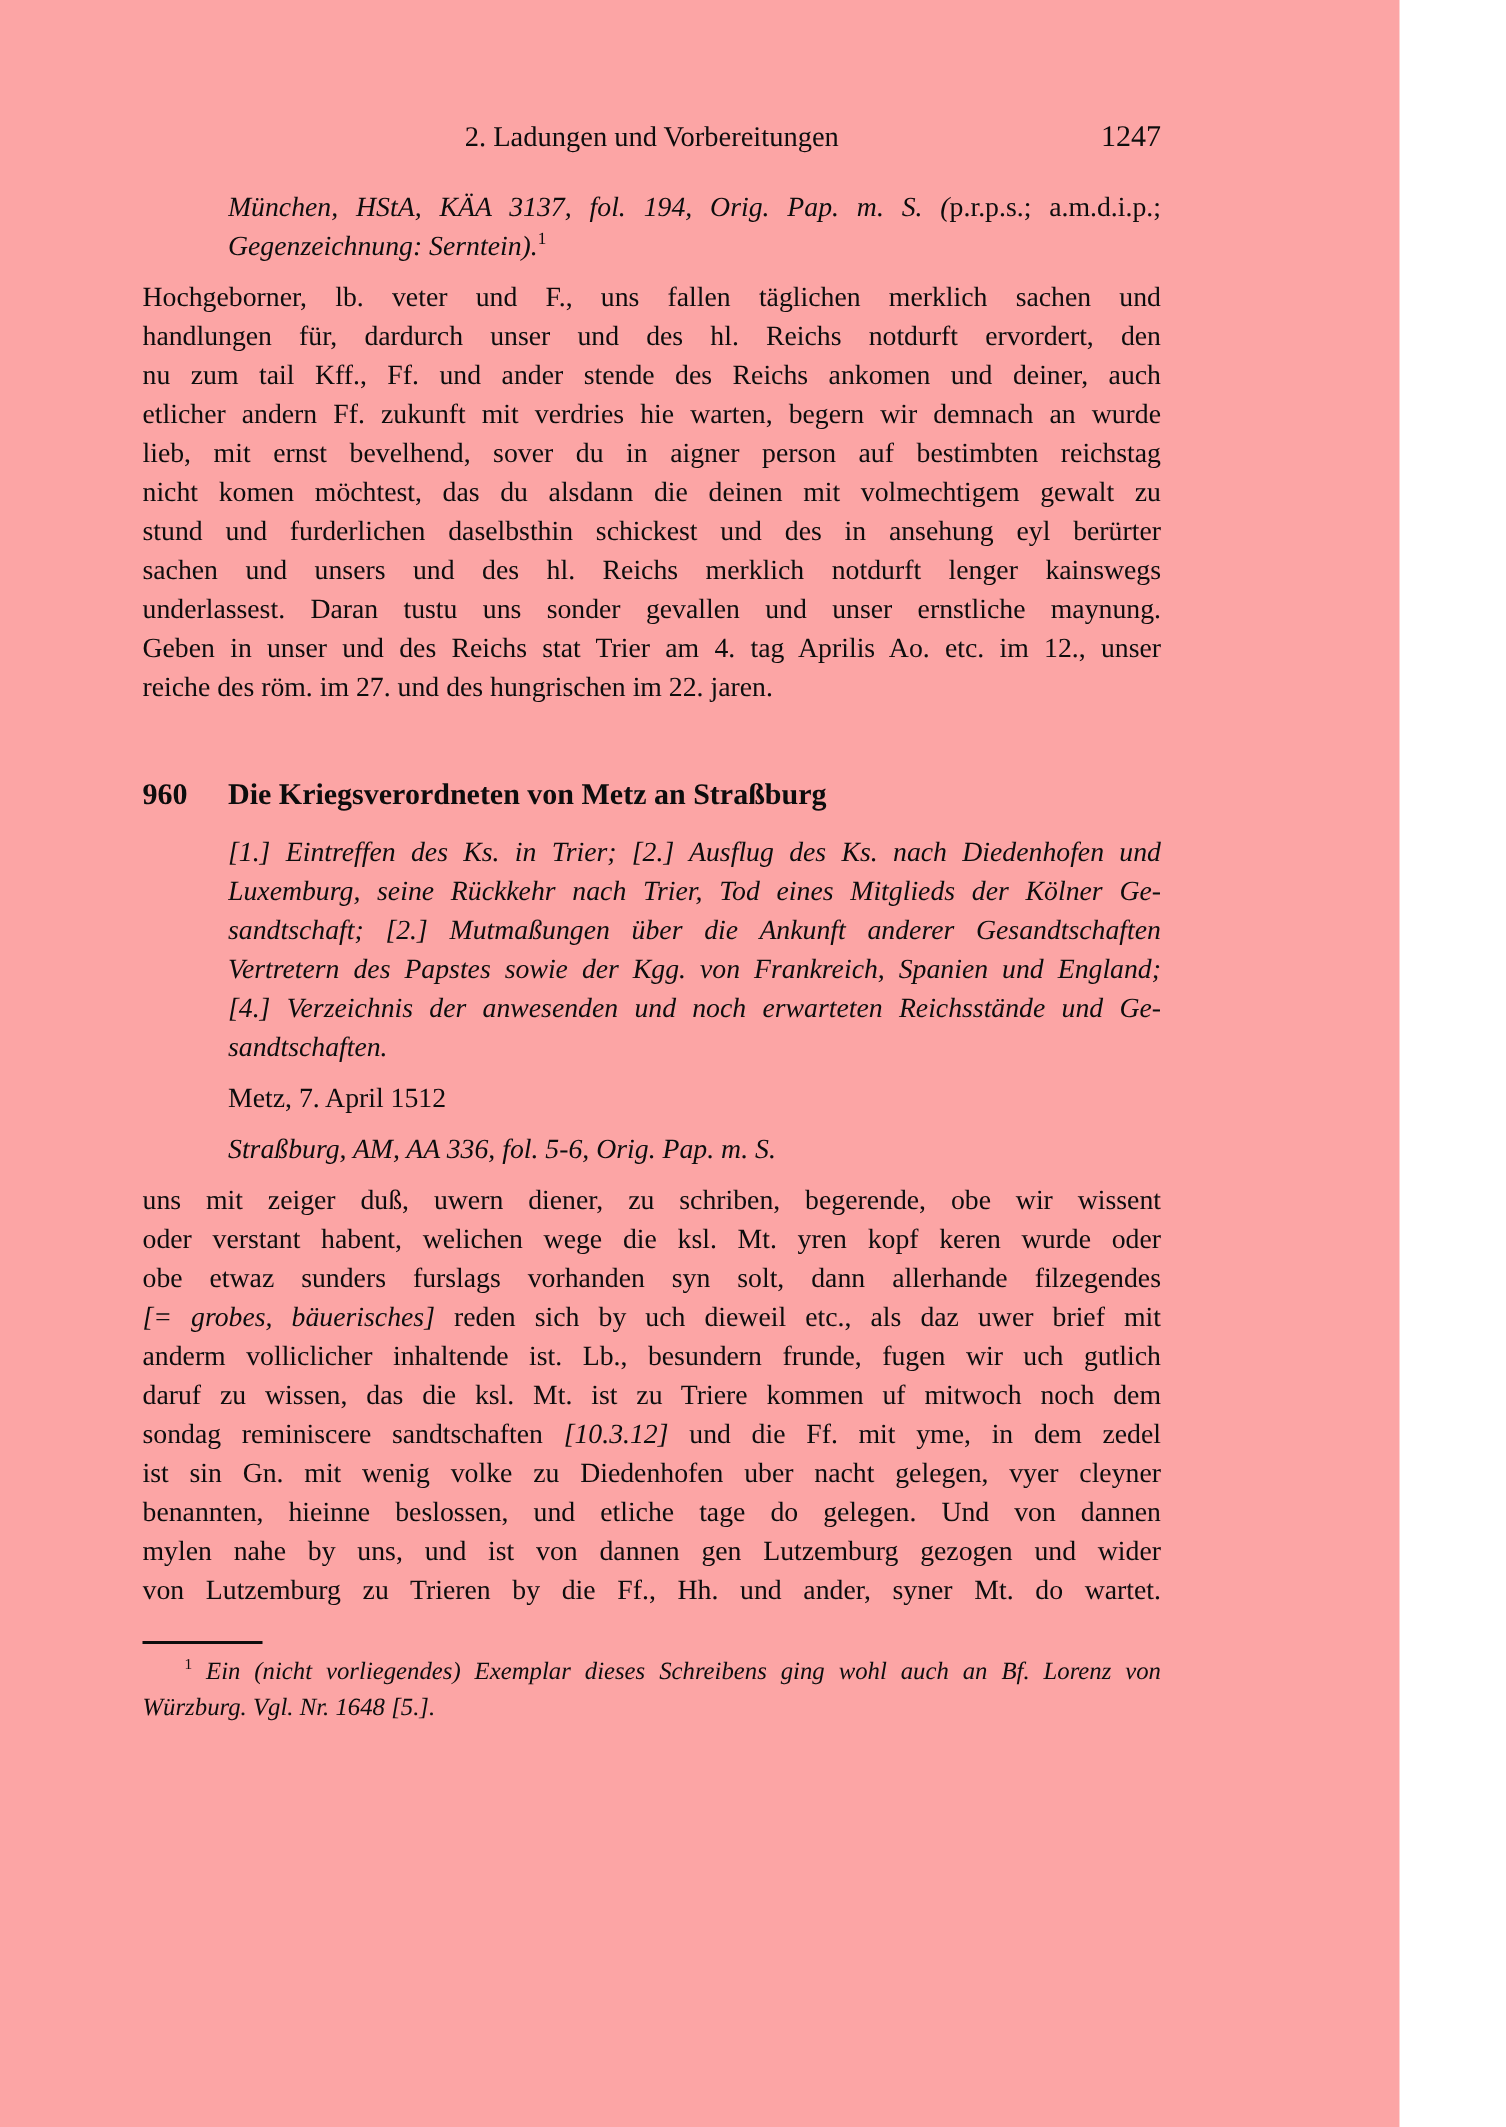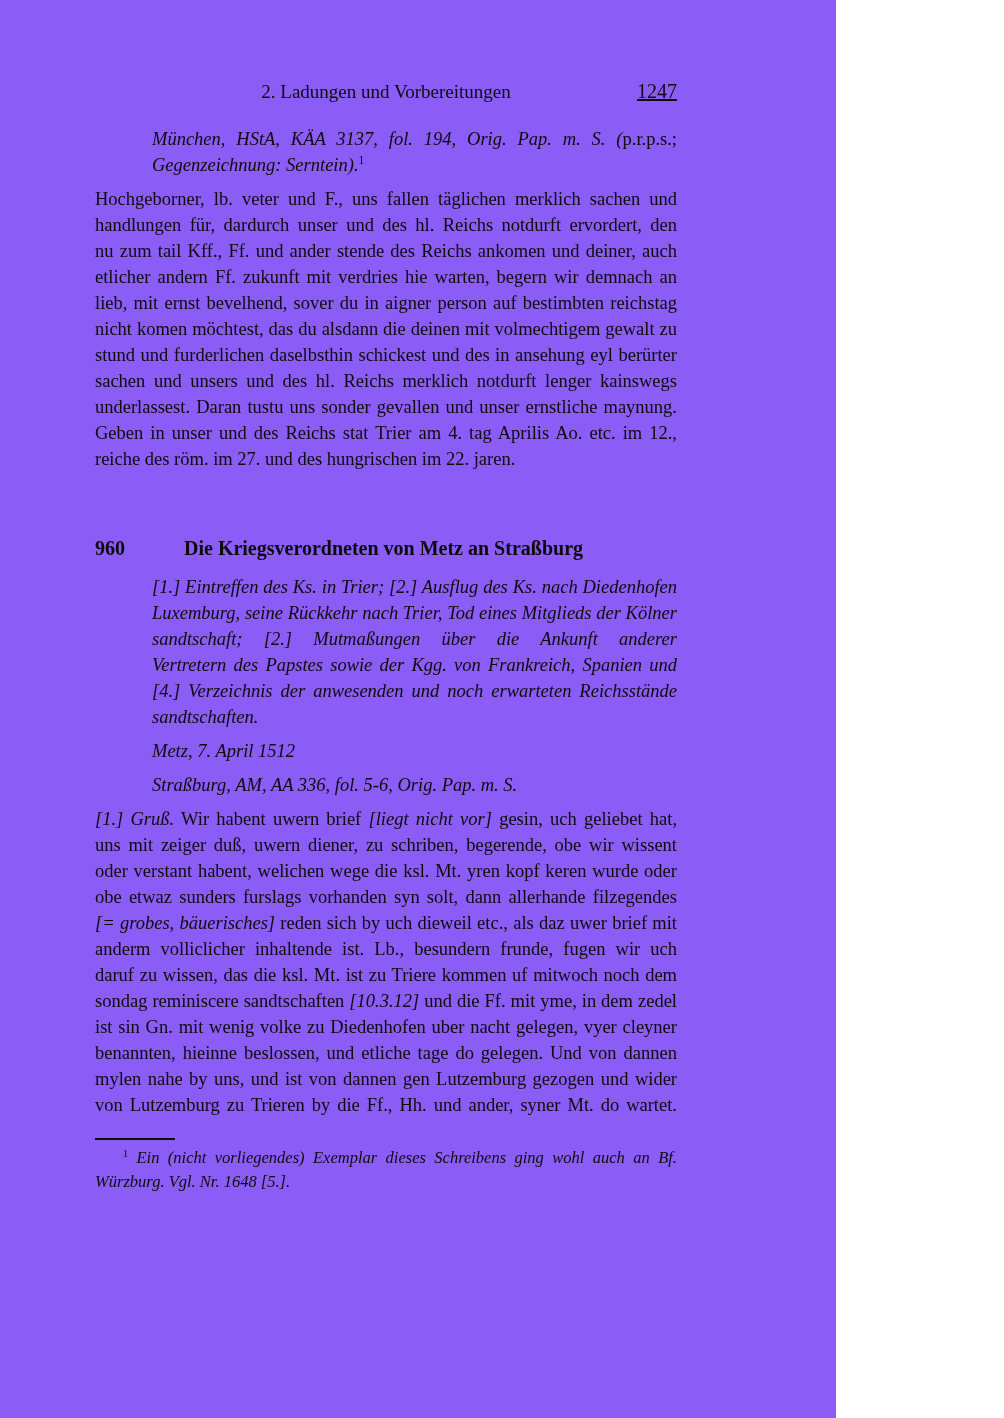--- a/index.html
+++ b/index.html
@@ -1,45 +1,45 @@
 <!DOCTYPE html>
 <html><head>
 <meta charset="utf-8">
 <title>1247</title>
 <style>
   html,body{margin:0;padding:0;background:#ffffff;}
   .page{
     position:relative;
-    width:836px;height:1418px;
+    width:933px;height:1418px;
     box-sizing:border-box;
     padding:80px 159px 0 95px;
-    background:#8b5cf6;
+    background:#fca5a5;
     color:#0d0d0d;
     font-family:"Liberation Serif","DejaVu Serif",serif;
     font-size:18.5px;
     -webkit-font-smoothing:antialiased;
   }
   .running{position:relative;height:24px;font-size:19px;line-height:24px;}
   .rh{text-align:center;}
-  .pn{position:absolute;right:0;top:-1px;font-size:20px;text-decoration:underline;}
+  .pn{position:absolute;right:0;top:-1px;font-size:20px;}
 
   .tl{line-height:26px;max-height:26px;overflow:hidden;}
   .j{text-align:justify;text-align-last:justify;}
   .it{font-style:italic;}
   .sup{font-size:0.62em;vertical-align:super;font-style:normal;line-height:0;}
 
   .indent{margin-left:57px;}
   .source{margin-top:22px;}
   .para1{margin-top:8px;}
 
-  .heading{display:flex;margin-top:62px;font-weight:bold;font-size:20px;line-height:28px;gap:32px;}
+  .heading{display:flex;margin-top:44px;font-weight:bold;font-size:20px;line-height:28px;}
   .heading .num{width:57px;flex:none;}
 
   .summary{margin-top:12px;font-style:italic;}
-  .dateline{margin-top:8px;line-height:26px;font-style:italic;}
+  .dateline{margin-top:8px;line-height:26px;}
   .archiveline{margin-top:8px;line-height:26px;font-style:italic;}
   .para960{margin-top:8px;}
 
   .footnotes{margin-top:20px;}
   .fnrule{width:80px;border-top:2px solid #0d0d0d;margin-bottom:6px;}
   .fn{font-size:16.5px;}
   .fn .tl{line-height:24px;max-height:24px;}
   .fn .tl:first-child{text-indent:28px;}
 </style>
 </head>
@@ -81,21 +81,20 @@
         <div class="tl j"><span>[1.] Eintreffen des Ks. in Trier; [2.] Ausflug des Ks. nach Diedenhofen und</span></div>
         <div class="tl j"><span>Luxemburg, seine Rückkehr nach Trier, Tod eines Mitglieds der Kölner Ge-</span></div>
         <div class="tl j"><span>sandtschaft; [2.] Mutmaßungen über die Ankunft anderer Gesandtschaften</span></div>
         <div class="tl j"><span>Vertretern des Papstes sowie der Kgg. von Frankreich, Spanien und England;</span></div>
         <div class="tl j"><span>[4.] Verzeichnis der anwesenden und noch erwarteten Reichsstände und Ge-</span></div>
         <div class="tl"><span>sandtschaften.</span></div>
       </div>
     <div class="indent dateline">Metz, 7. April 1512</div>
     <div class="indent archiveline">Straßburg, AM, AA 336, fol. 5-6, Orig. Pap. m. S.</div>
     <div class="para960">
-        <div class="tl j"><span class="it">[1.] Gruß.</span><span> Wir habent uwern brief </span><span class="it">[liegt nicht vor]</span><span> gesin, uch geliebet hat,</span></div>
         <div class="tl j"><span>uns mit zeiger duß, uwern diener, zu schriben, begerende, obe wir wissent</span></div>
         <div class="tl j"><span>oder verstant habent, welichen wege die ksl. Mt. yren kopf keren wurde oder</span></div>
         <div class="tl j"><span>obe etwaz sunders furslags vorhanden syn solt, dann allerhande filzegendes</span></div>
         <div class="tl j"><span class="it">[= grobes, bäuerisches]</span><span> reden sich by uch dieweil etc., als daz uwer brief mit</span></div>
         <div class="tl j"><span>anderm volliclicher inhaltende ist. Lb., besundern frunde, fugen wir uch gutlich</span></div>
         <div class="tl j"><span>daruf zu wissen, das die ksl. Mt. ist zu Triere kommen uf mitwoch noch dem</span></div>
         <div class="tl j"><span>sondag reminiscere sandtschaften </span><span class="it">[10.3.12]</span><span> und die Ff. mit yme, in dem zedel</span></div>
         <div class="tl j"><span>ist sin Gn. mit wenig volke zu Diedenhofen uber nacht gelegen, vyer cleyner</span></div>
         <div class="tl j"><span>benannten, hieinne beslossen, und etliche tage do gelegen. Und von dannen</span></div>
         <div class="tl j"><span>mylen nahe by uns, und ist von dannen gen Lutzemburg gezogen und wider</span></div>

